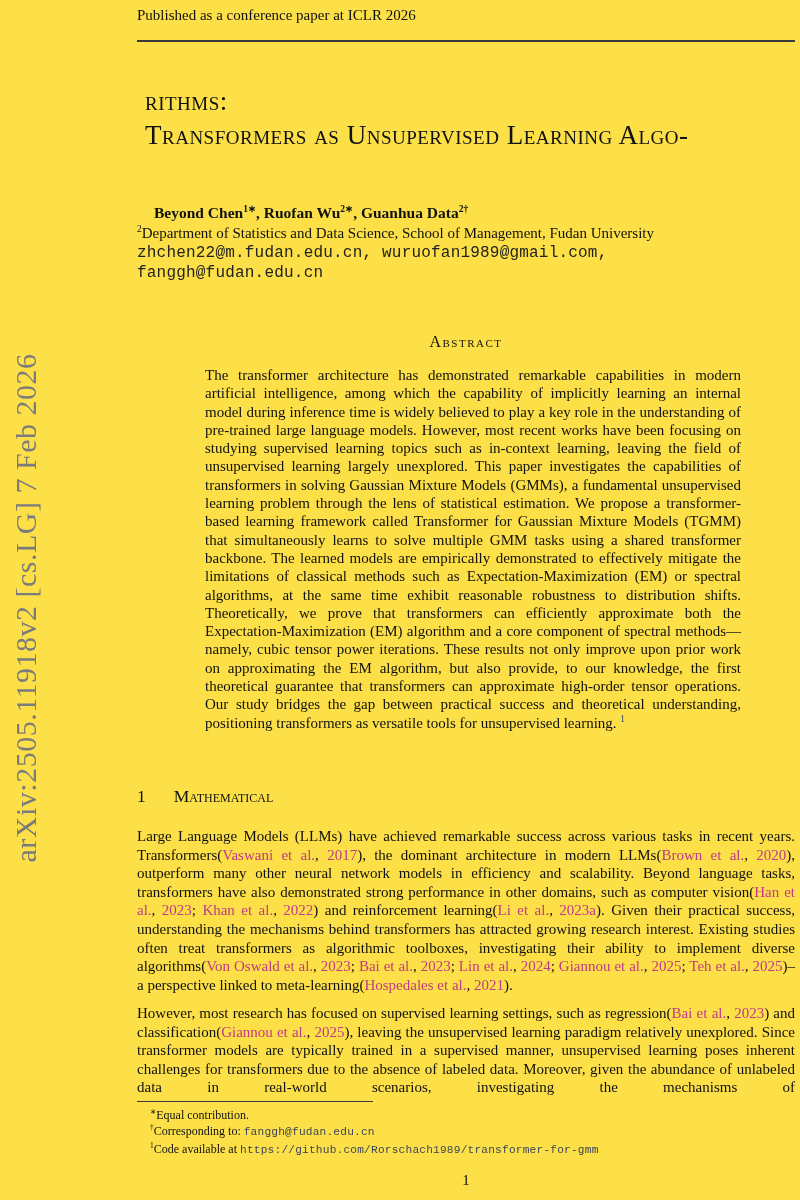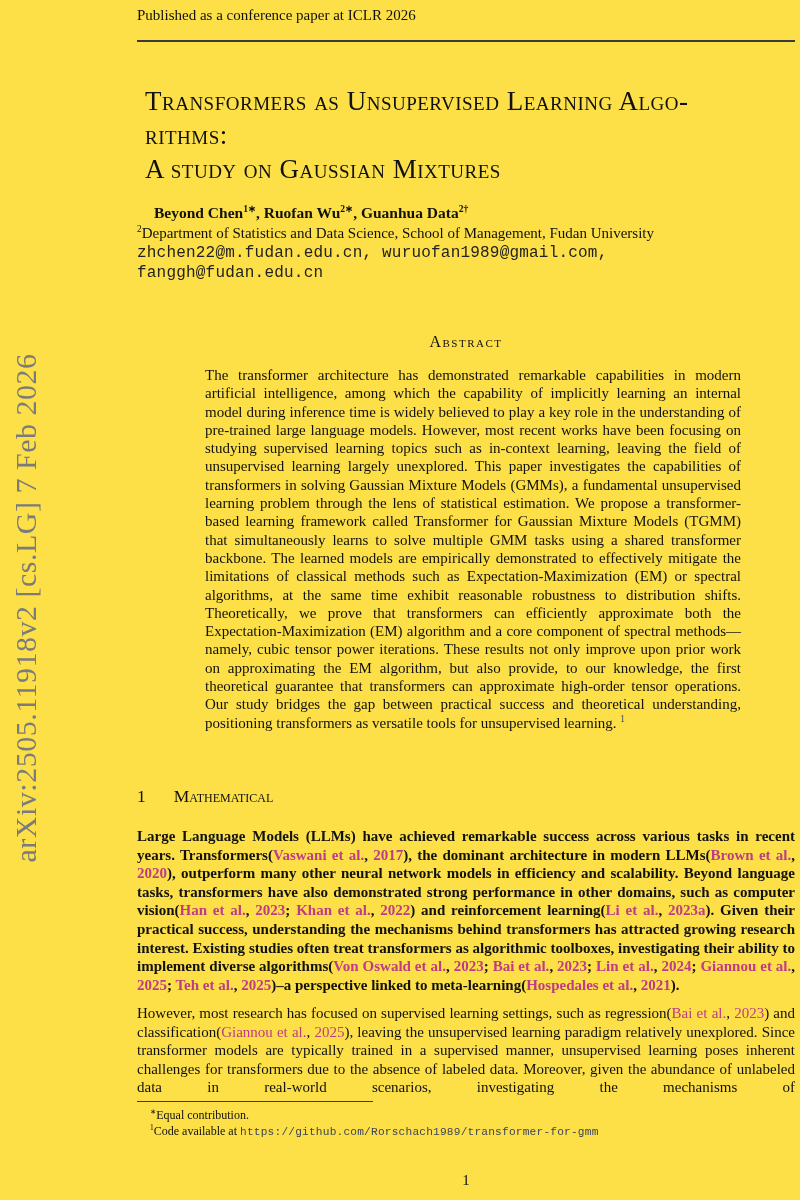--- a/index.html
+++ b/index.html
@@ -37,43 +37,42 @@
   .authors{left:137px;top:203px;width:658px;font-size:15px;line-height:20px;}
   .author-names{font-weight:bold;font-size:15.5px;padding-left:17px;}
   sup{font-size:62%;vertical-align:super;line-height:0;}
   .emails{font-family:"Liberation Mono", monospace;font-size:16px;letter-spacing:0.2px;color:#222;}
   .abstract-heading{left:137px;top:333px;width:658px;text-align:center;font-size:16px;letter-spacing:1.5px;}
   .abstract-body{left:205px;top:366px;width:536px;font-size:15px;line-height:18.3px;text-align:justify;}
   .fn-sup{color:var(--fnmark);}
   .section-heading{left:137px;top:786px;font-size:17.5px;}
   .section-number{margin-right:28px;}
   .para{width:658px;font-size:15px;line-height:18.6px;text-align:justify;}
-  .para1{left:137px;top:827px;font-weight:bold;}
+  .para1{left:137px;top:827px;}
   .para2{left:137px;top:1004px;text-align-last:justify;}
   .cite{color:var(--citation);}
   .mono-link{font-family:"Liberation Mono", monospace;color:var(--link);font-size:93%;letter-spacing:0.2px;}
   .fn-rule{left:137px;top:1101px;width:236px;height:1px;background:var(--rule);}
   .footnotes{left:137px;top:1107px;width:658px;font-size:12px;line-height:16.4px;}
   .footnote{text-indent:13px;}
   .page-number{left:137px;top:1172px;width:658px;text-align:center;font-size:15px;}
 </style>
 </head>
 <body>
 
 <div class="page">
 
   <div class="abs header-text">Published as a conference paper at ICLR 2026</div>
   <div class="abs header-rule"></div>
 
   <div class="abs watermark">arXiv:2505.11918v2  [cs.LG]  7 Feb 2026</div>
 
   <div class="abs title sc">
+    <div>rithms:</div>
     <div>Transformers as Unsupervised Learning Algo-</div>
-    <div>rithms:</div>
-    <div>A study on Gaussian Mixtures</div>
   </div>
 
   <div class="abs authors">
     <div class="author-names"><span>Beyond Chen</span><sup>1∗</sup><span>, </span><span>Ruofan Wu</span><sup>2∗</sup><span>, </span><span>Guanhua Data</span><sup>2†</sup>
     </div>
     <div><sup>2</sup><span>Department of Statistics and Data Science, School of Management, Fudan University</span></div>
     <div class="emails">zhchen22@m.fudan.edu.cn, wuruofan1989@gmail.com, fanggh@fudan.edu.cn</div>
   </div>
 
   <div class="abs abstract-heading sc">Abstract</div>
@@ -83,18 +82,19 @@
   <div class="abs section-heading"><span class="section-number">1</span><span class="sc">Mathematical</span></div>
 
   <div class="abs para para1"><span>Large Language Models (LLMs) have achieved remarkable success across various tasks in recent years. Transformers(</span><span class="cite">Vaswani et al.</span><span>, </span><span class="cite">2017</span><span>), the dominant architecture in modern LLMs(</span><span class="cite">Brown et al.</span><span>, </span><span class="cite">2020</span><span>), outperform many other neural network models in efficiency and scalability. Beyond language tasks, transformers have also demonstrated strong performance in other domains, such as computer vision(</span><span class="cite">Han et al.</span><span>, </span><span class="cite">2023</span><span>; </span><span class="cite">Khan et al.</span><span>, </span><span class="cite">2022</span><span>) and reinforcement learning(</span><span class="cite">Li et al.</span><span>, </span><span class="cite">2023a</span><span>). Given their practical success, understanding the mechanisms behind transformers has attracted growing research interest. Existing studies often treat transformers as algorithmic toolboxes, investigating their ability to implement diverse algorithms(</span><span class="cite">Von Oswald et al.</span><span>, </span><span class="cite">2023</span><span>; </span><span class="cite">Bai et al.</span><span>, </span><span class="cite">2023</span><span>; </span><span class="cite">Lin et al.</span><span>, </span><span class="cite">2024</span><span>; </span><span class="cite">Giannou et al.</span><span>, </span><span class="cite">2025</span><span>; </span><span class="cite">Teh et al.</span><span>, </span><span class="cite">2025</span><span>)–a perspective linked to meta-learning(</span><span class="cite">Hospedales et al.</span><span>, </span><span class="cite">2021</span><span>).</span></div>
 
   <div class="abs para para2"><span>However, most research has focused on supervised learning settings, such as regression(</span><span class="cite">Bai et al.</span><span>, </span><span class="cite">2023</span><span>) and classification(</span><span class="cite">Giannou et al.</span><span>, </span><span class="cite">2025</span><span>), leaving the unsupervised learning paradigm relatively unexplored. Since transformer models are typically trained in a supervised manner, unsupervised learning poses inherent challenges for transformers due to the absence of labeled data. Moreover, given the abundance of unlabeled data in real-world scenarios, investigating the mechanisms of</span></div>
 
   <div class="abs fn-rule"></div>
 
   <div class="abs footnotes">
     <div class="footnote"><sup>∗</sup><span><span>Equal contribution.</span></span></div>
+    <div class="footnote"><sup>†</sup><span><span>Corresponding to: </span><span class="mono-link">fanggh@fudan.edu.cn</span></span></div>
     <div class="footnote"><sup>1</sup><span><span>Code available at </span><span class="mono-link">https://github.com/Rorschach1989/transformer-for-gmm</span></span></div>
   </div>
 
   <div class="abs page-number">1</div>
 
 </div>
 
 </body></html>

